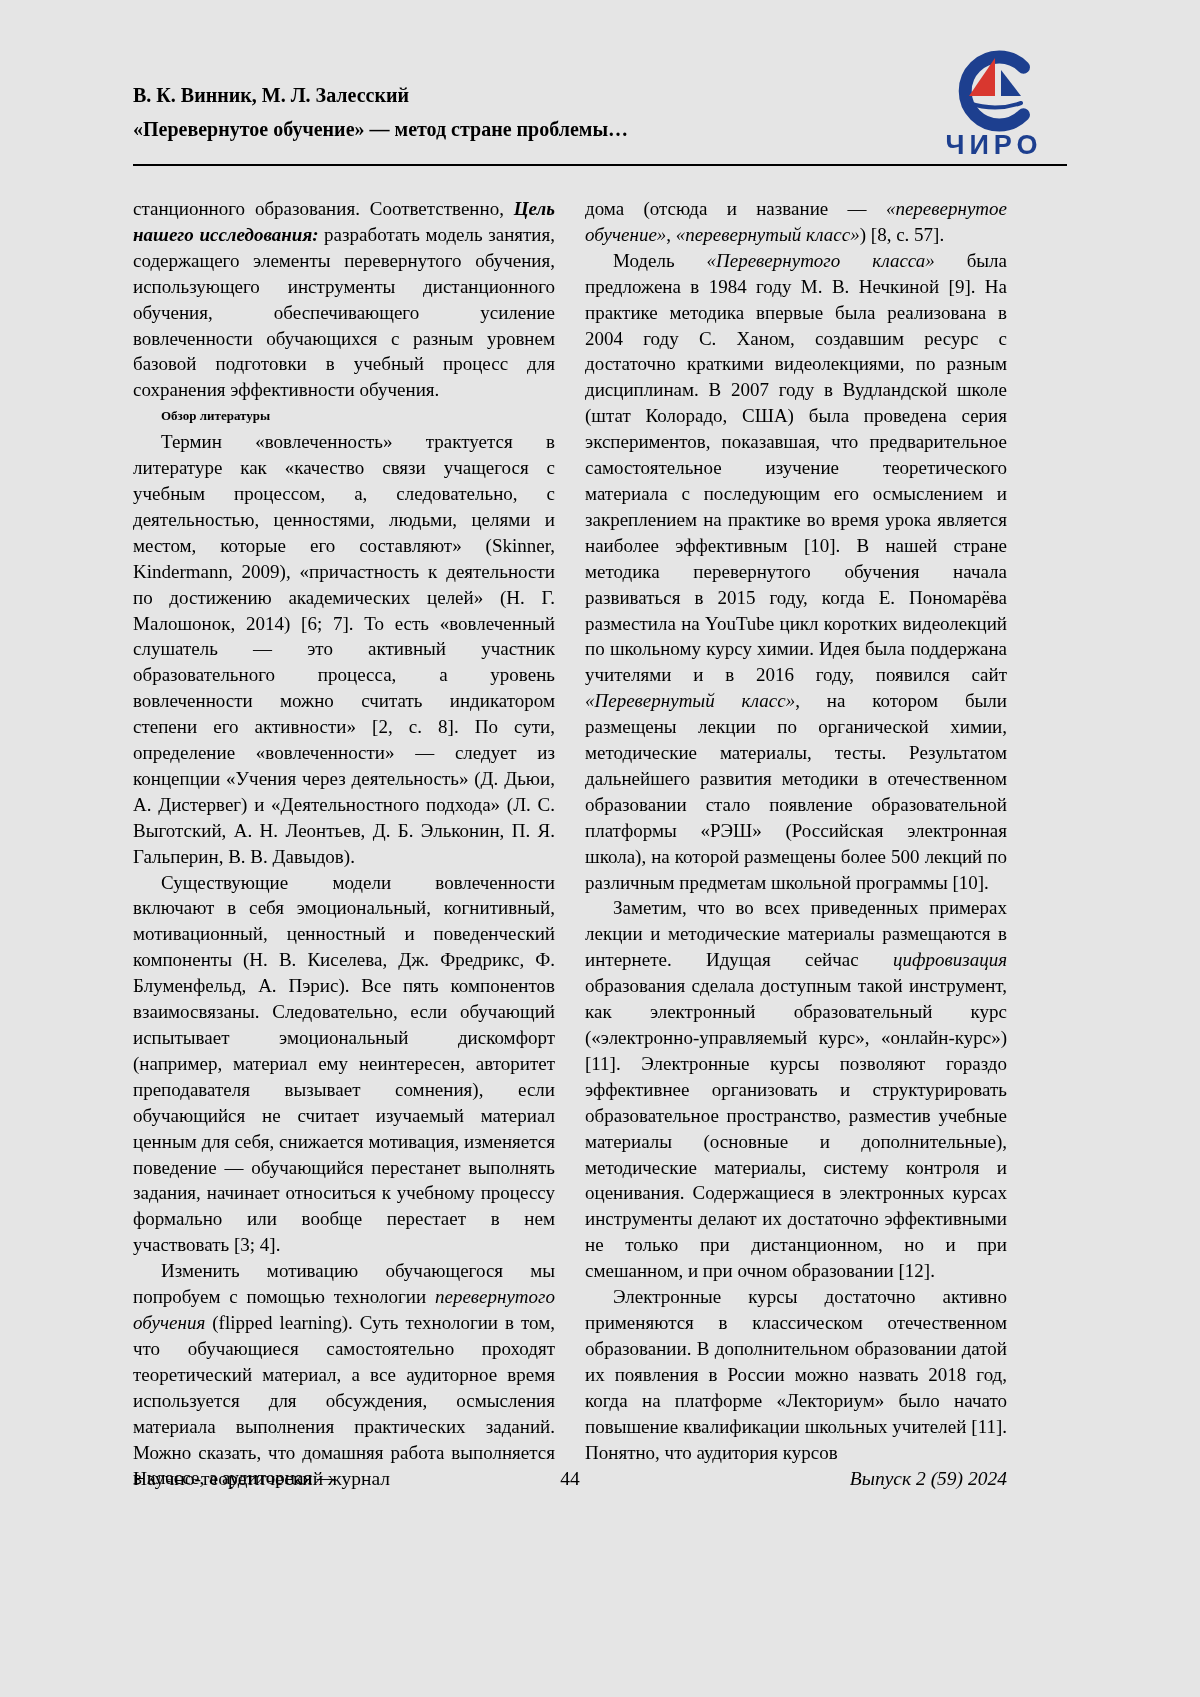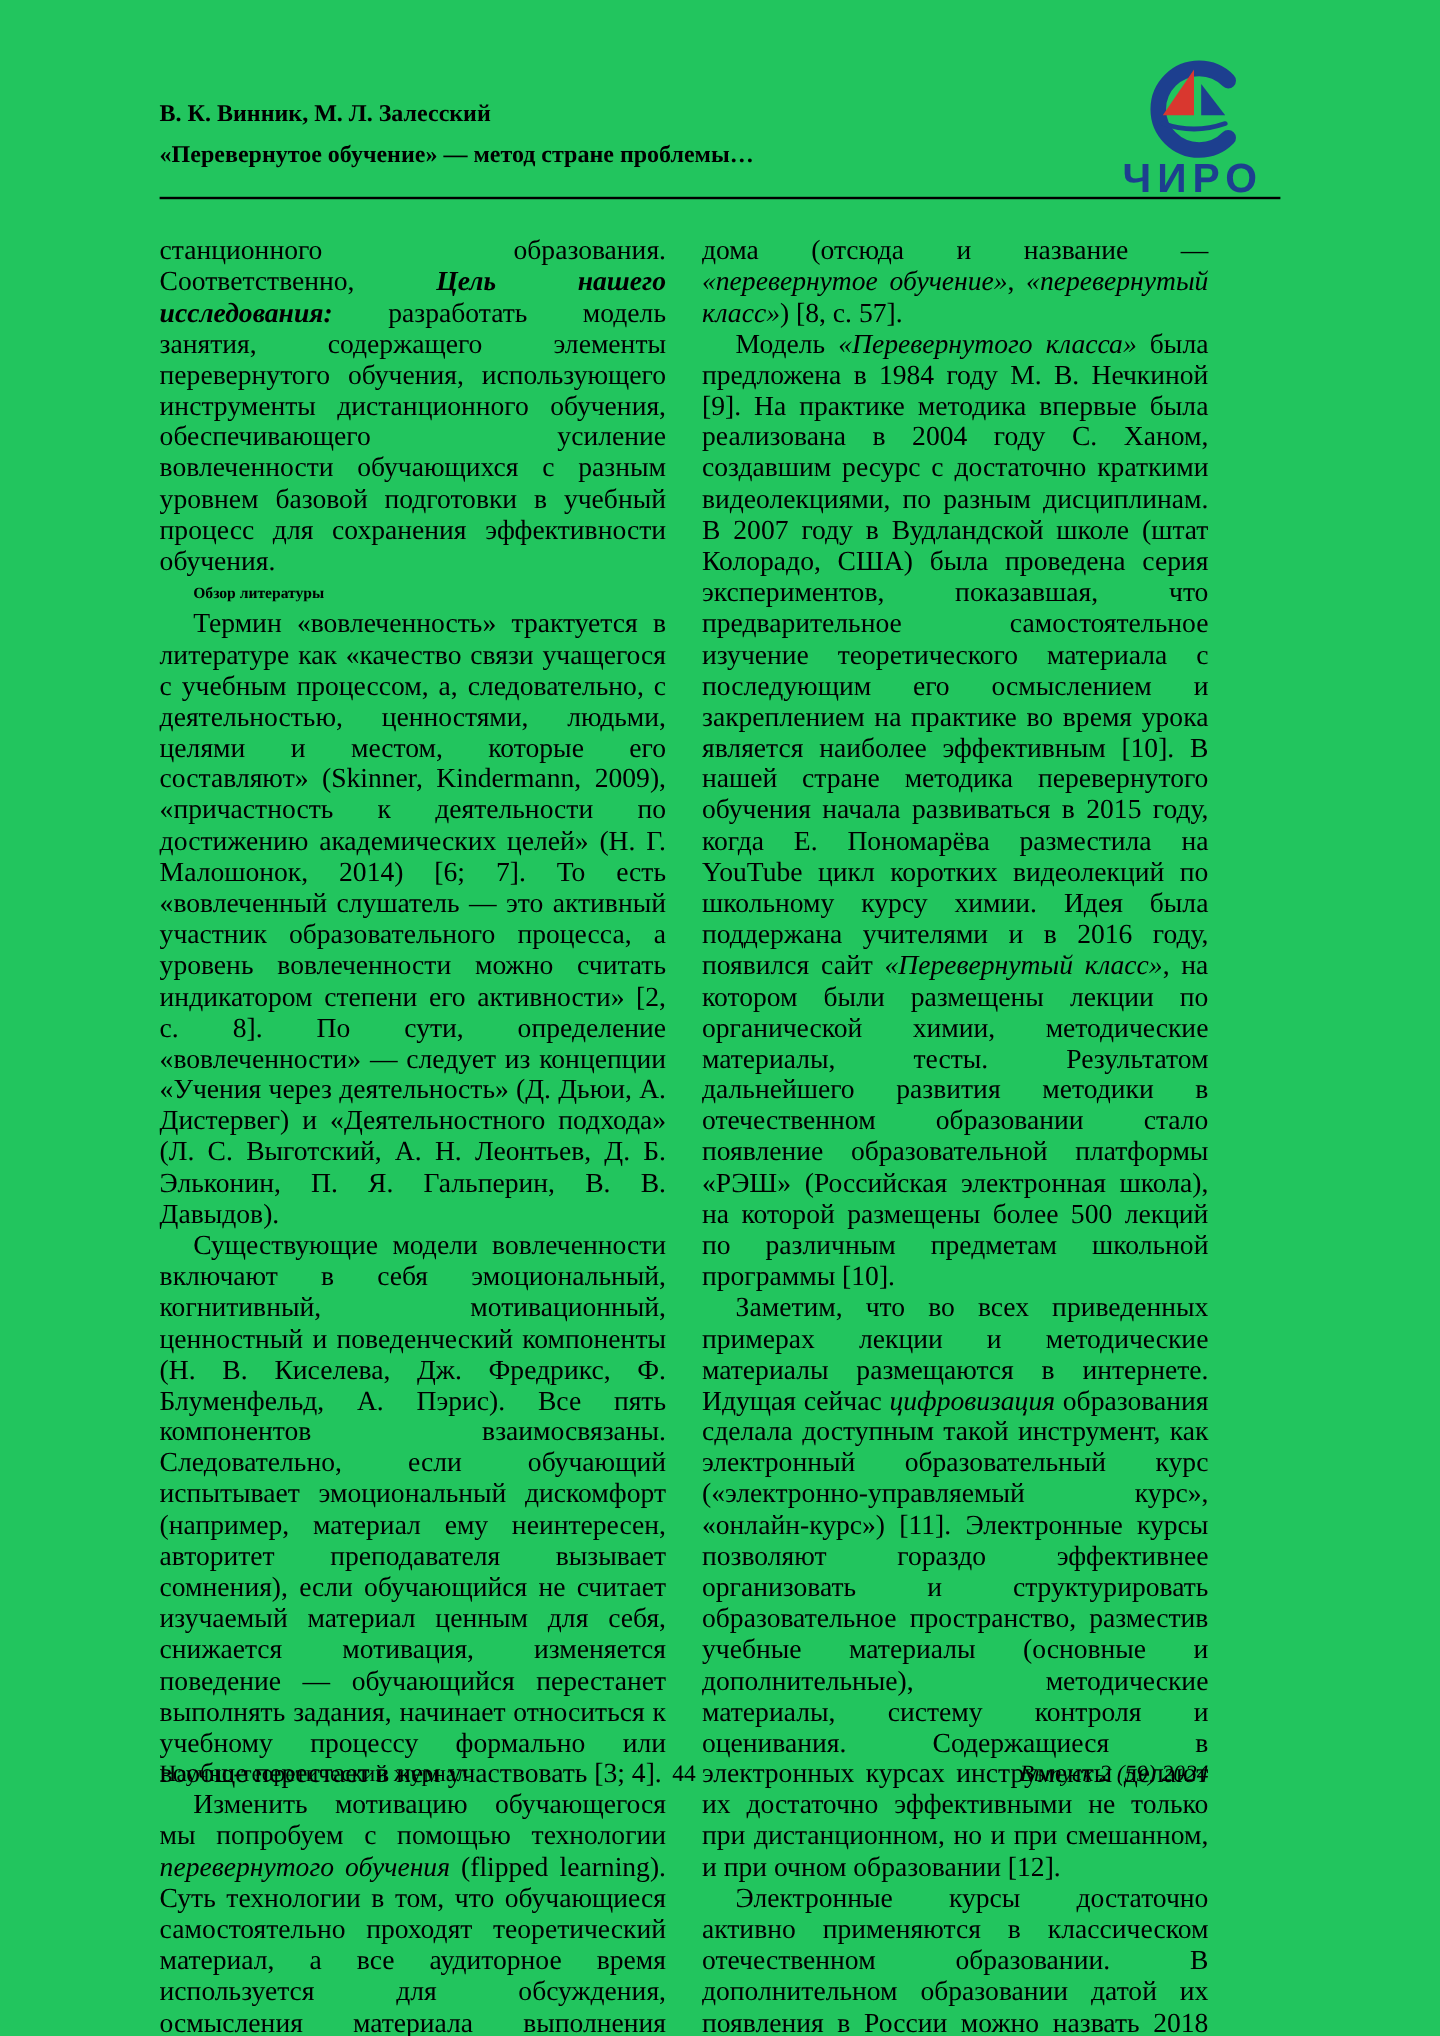--- a/index.html
+++ b/index.html
@@ -8,52 +8,52 @@
     background: #ffffff;
   }
   body {
     width: 1200px;
     height: 1697px;
     position: relative;
     overflow: hidden;
     font-family: "Liberation Serif", serif;
     color: #000000;
   }
-  .page { position: absolute; inset: 0; background: #22c55e; }
+  .page { position: absolute; inset: 0; background: #e5e5e5; }
 
   
   .header-text { position: absolute; left: 133px; top: 82px; width: 700px; }
   .authors { font-size: 20px; font-weight: bold; line-height: 1.3; }
   .title   { font-size: 20px; font-weight: bold; line-height: 1.3; margin-top: 8px; }
   .header-rule {
     position: absolute; left: 133px; top: 164px; width: 934px; height: 0;
     border-top: 2px solid #000000;
   }
 
   
   .logo { position: absolute; left: 926px; top: 48px; width: 136px; text-align: center; }
   .logo svg { display: block; margin: 0 auto; }
   .logo-text {
     font-family: "Liberation Sans", sans-serif;
     font-weight: bold;
-    font-size: 34px;
+    font-size: 27px;
     letter-spacing: 5px;
     color: #1d3f8f;
     margin-top: -4px;
   }
 
   
   .columns {
     position: absolute; left: 133px; top: 196px; width: 874px;
     display: flex; gap: 30px;
   }
   .col { width: 422px; }
   .col p, .col h3 {
     margin: 0;
-    font-size: 23px;
+    font-size: 19px;
     line-height: 25.9px;
     text-align: justify;
     hyphens: auto;
     -webkit-hyphens: auto;
   }
   .col h3 {
     text-align: left;
     text-indent: 28px;
     font-weight: bold;
     font-size: 13px;

